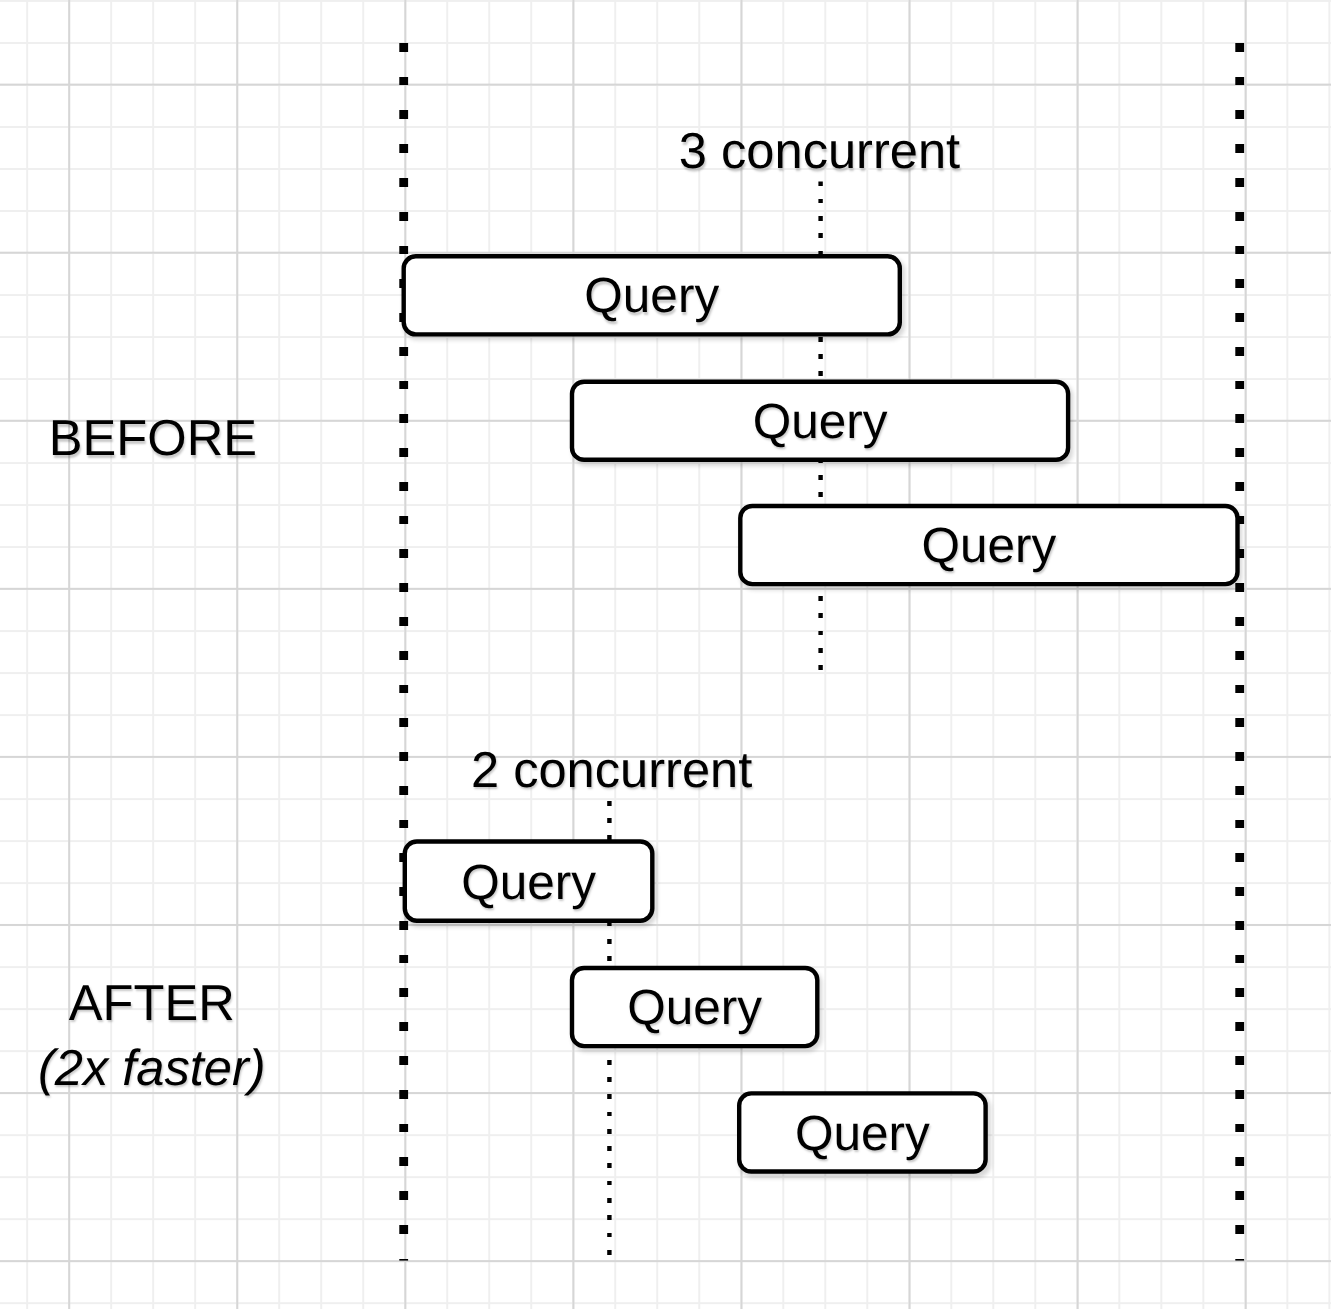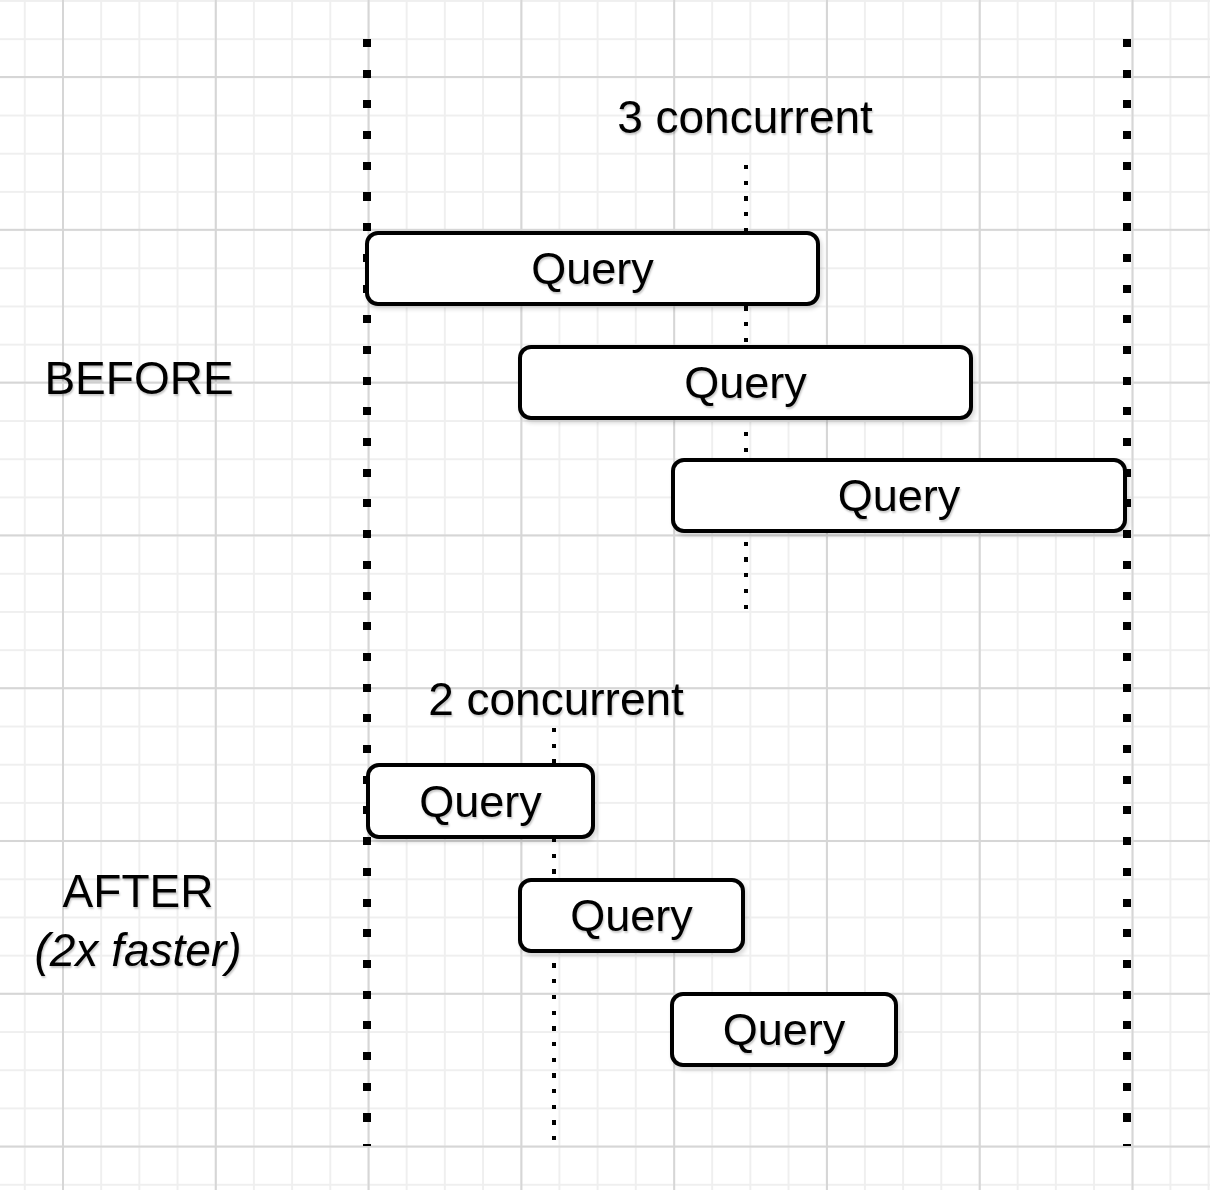--- a/index.html
+++ b/index.html
@@ -69,23 +69,24 @@
   #qa2{left:518px;top:878px;width:227px;height:75px;}
   #qa3{left:670px;top:992px;width:228px;height:75px;}
 
   
   .note,.side-label{
     position:absolute;z-index:3;
     width:400px;text-align:center;
     font-size:46px;line-height:46px;
     text-shadow:1px 2px 2px rgba(0,0,0,0.22);
     white-space:nowrap;
+    margin-top:20px;
   }
   #note-before{left:545px;top:94px;}
-  #note-after{left:356px;top:676px;}
+  #note-after{left:356px;top:656px;}
   #label-before{left:-61px;top:355px;}
   #label-after{left:-62px;top:862px;line-height:59px;}
   #label-after .sub{font-style:italic;}
 </style>
 </head>
 <body>
 
 <div class="canvas">
 
   <div class="vline heavy" id="line-start"></div>

